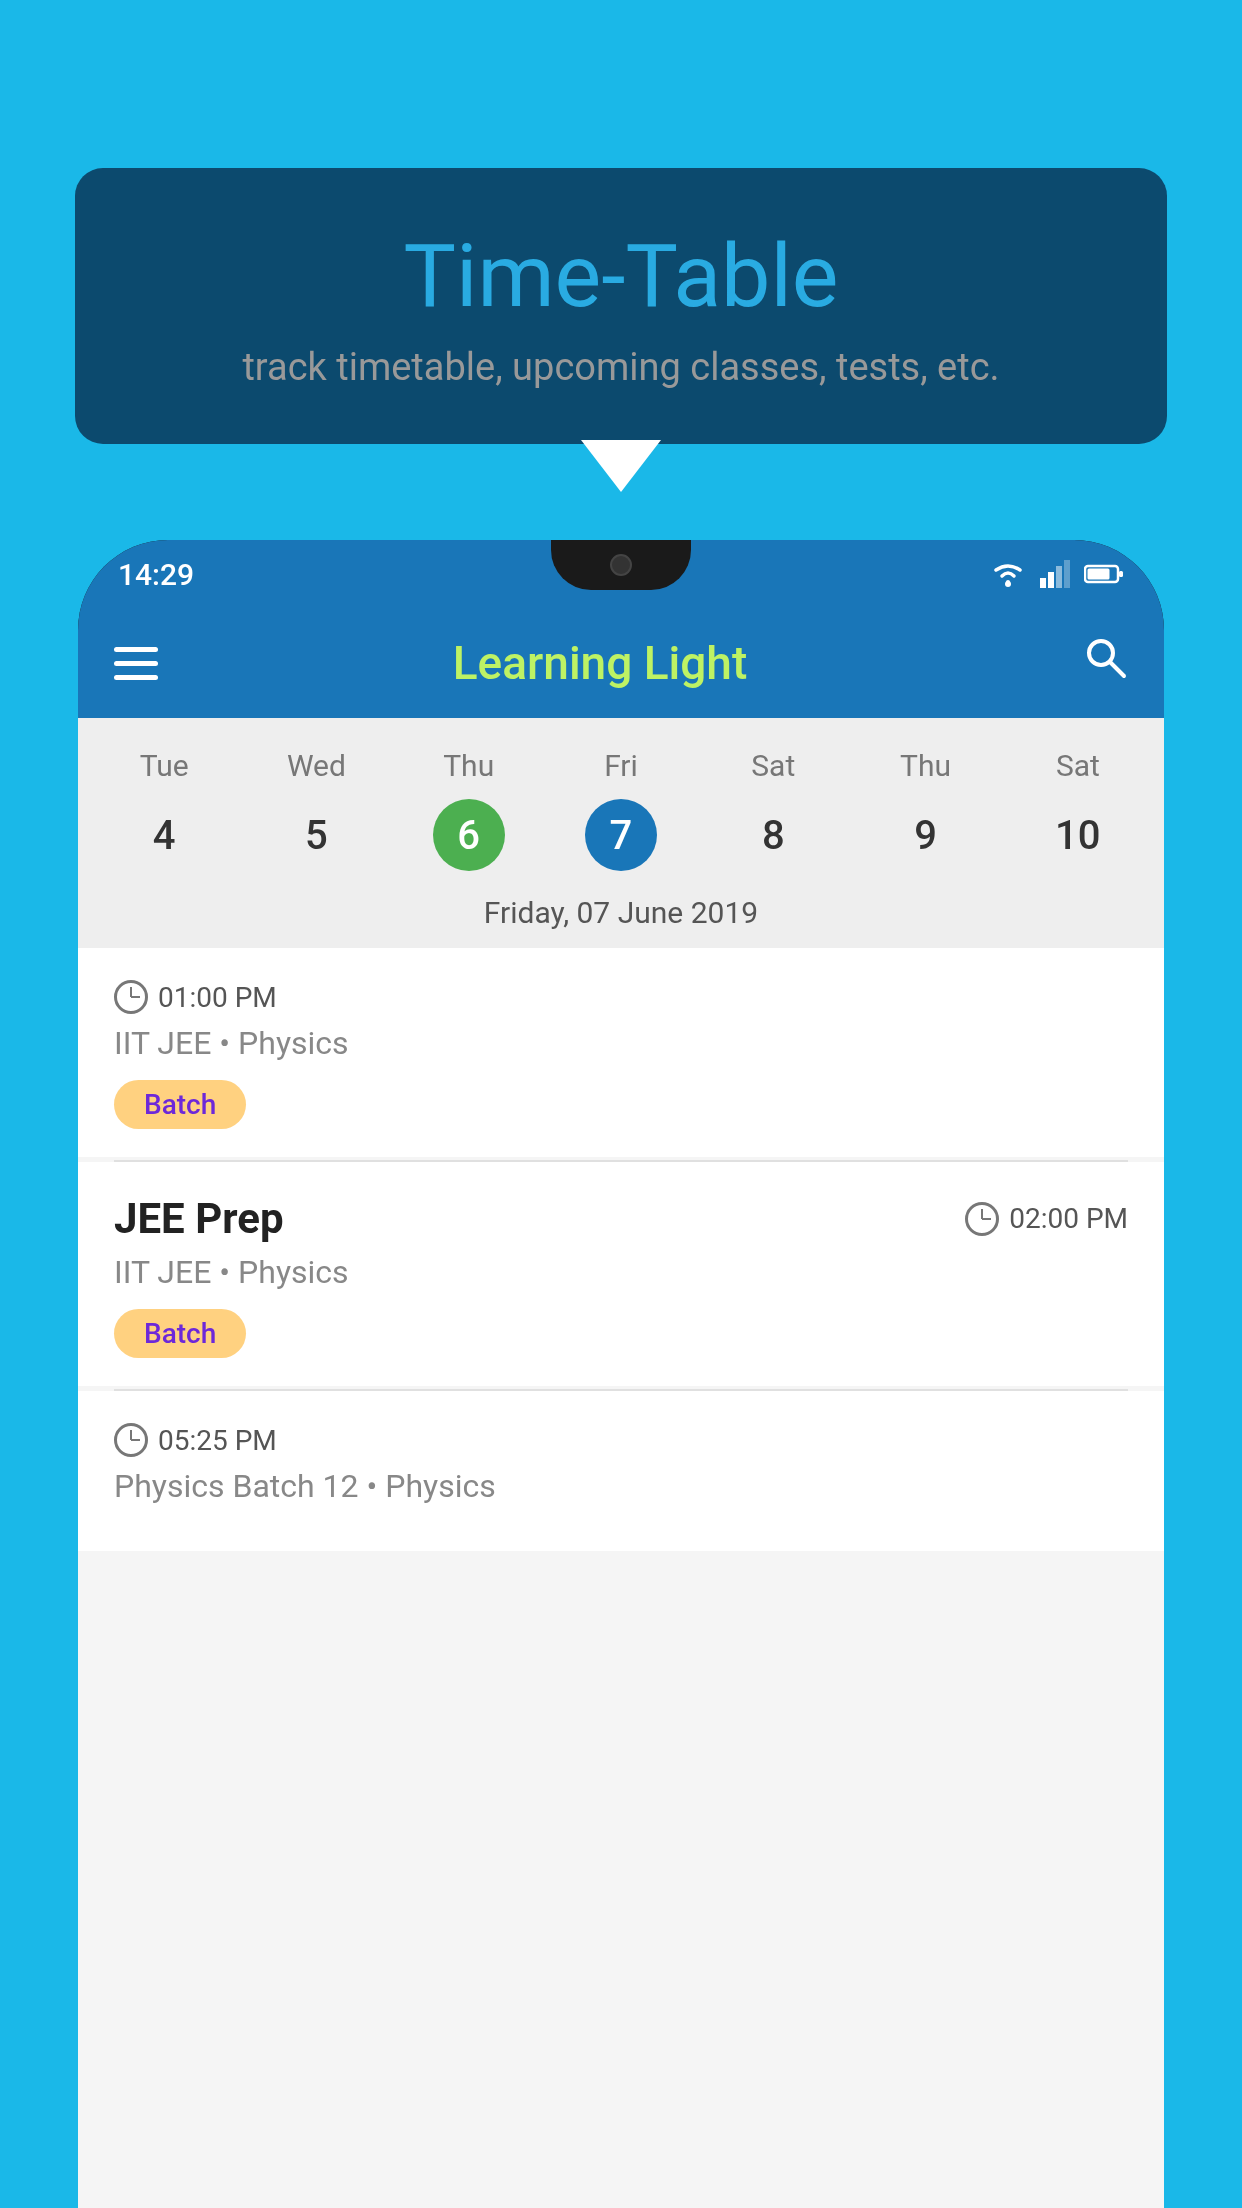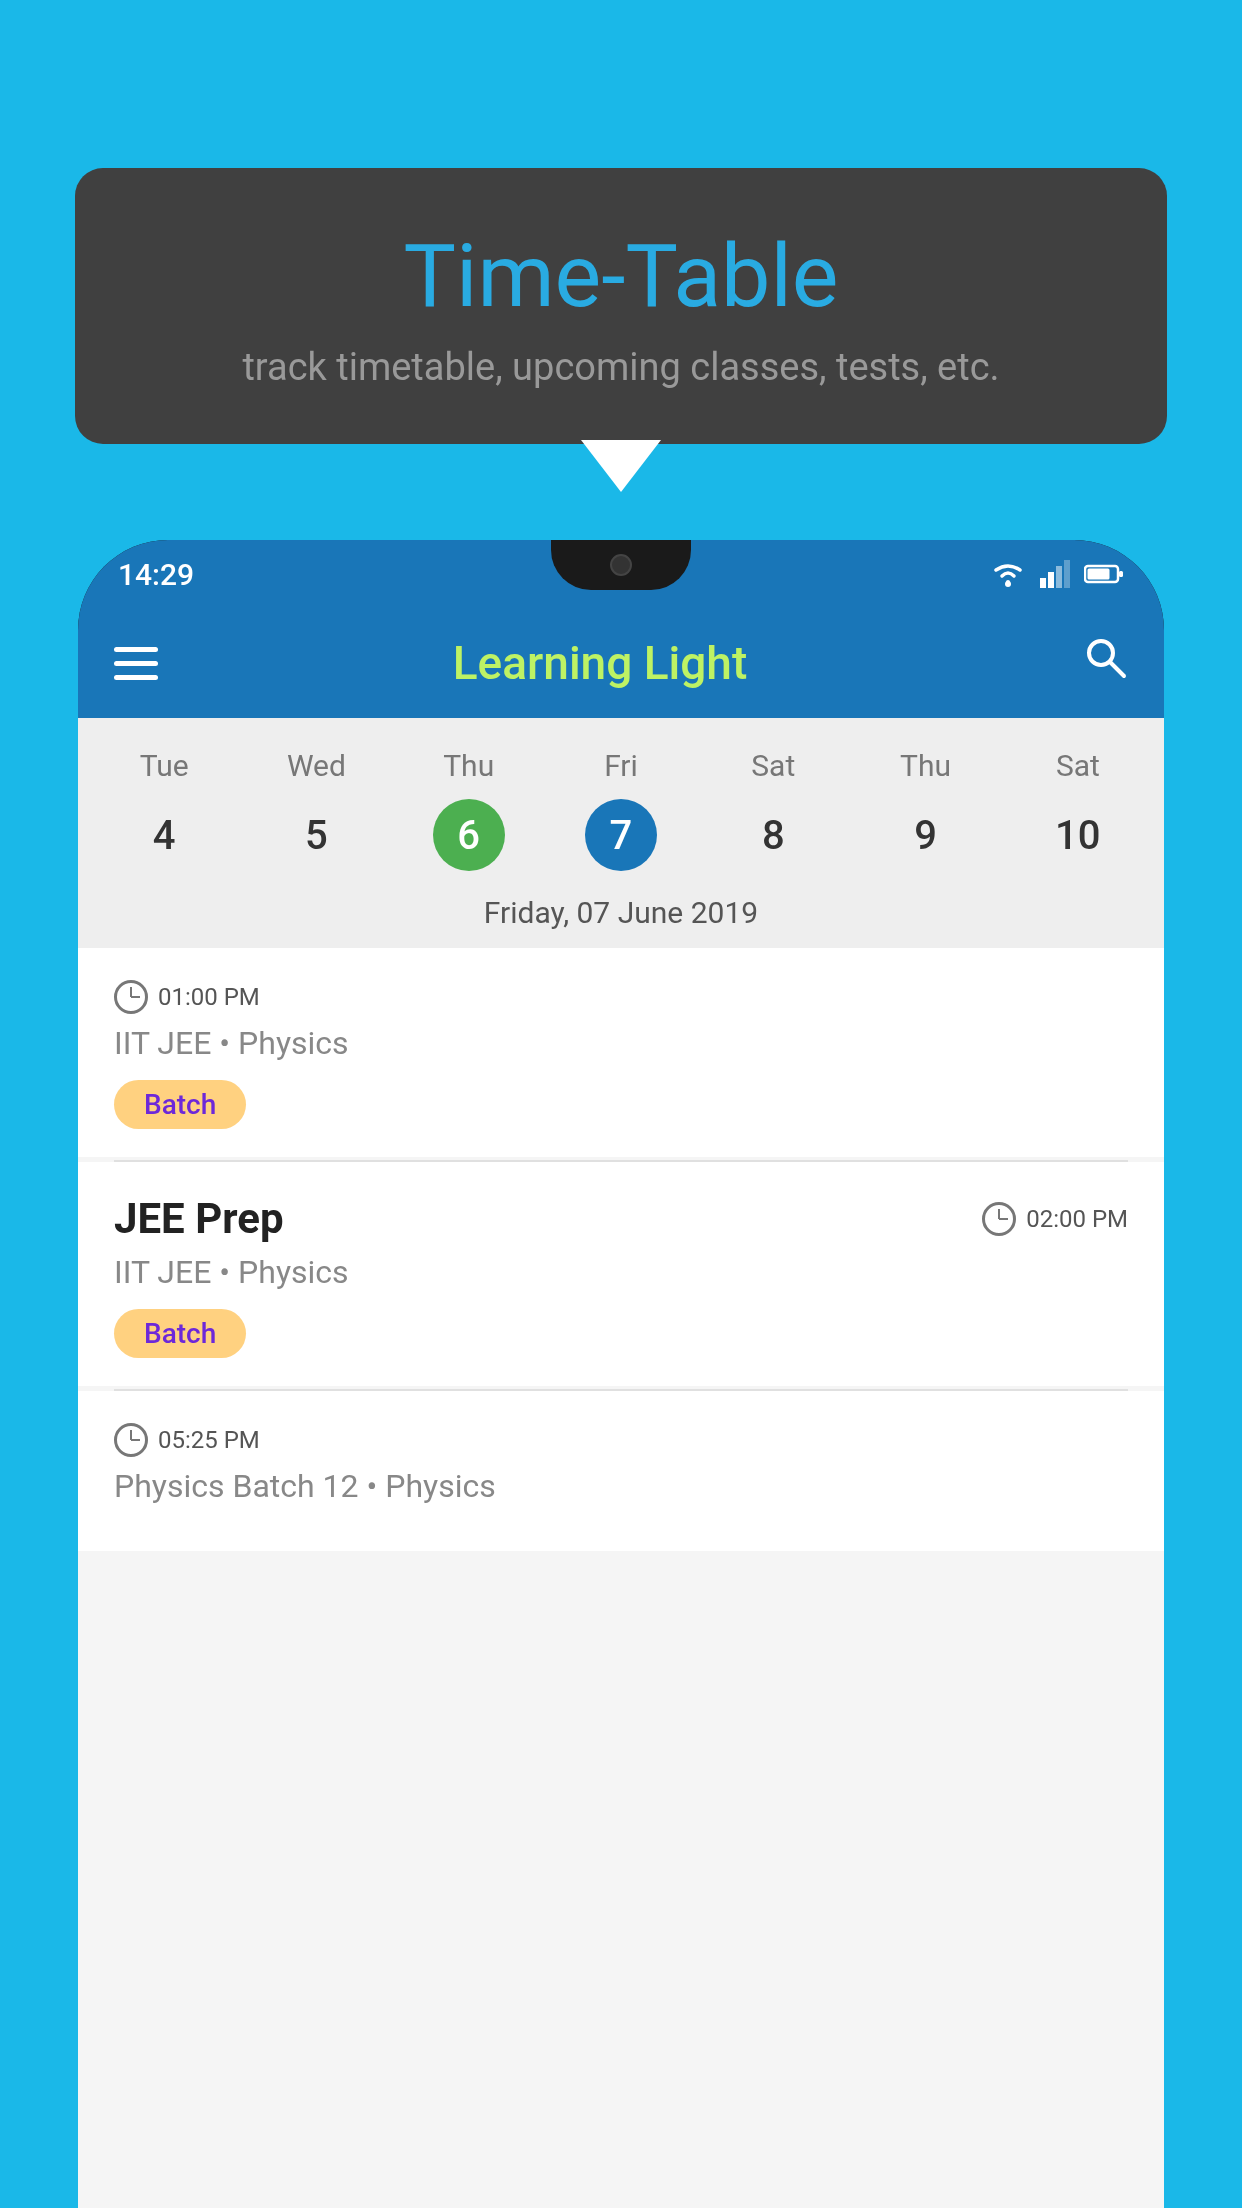--- a/index.html
+++ b/index.html
@@ -12,21 +12,21 @@
       overflow: hidden;
       position: relative;
     }
 
     
     .speech-bubble {
       position: absolute;
       top: 168px;
       left: 75px;
       right: 75px;
-      background: #404040;
+      background: #0c4a6e;
       border-radius: 28px;
       padding: 60px 60px 55px;
       text-align: center;
     }
     .speech-bubble::after {
       content: '';
       position: absolute;
       bottom: -48px;
       left: 50%;
       transform: translateX(-50%);
@@ -216,21 +216,21 @@
     }
     .schedule-name {
       font-size: 42px;
       font-weight: 700;
       color: #222;
     }
     .schedule-time {
       display: flex;
       align-items: center;
       gap: 10px;
-      font-size: 24px;
+      font-size: 28px;
       color: #555;
     }
     .clock-icon {
       width: 34px;
       height: 34px;
       border: 3px solid #777;
       border-radius: 50%;
       display: inline-flex;
       align-items: center;
       justify-content: center;

